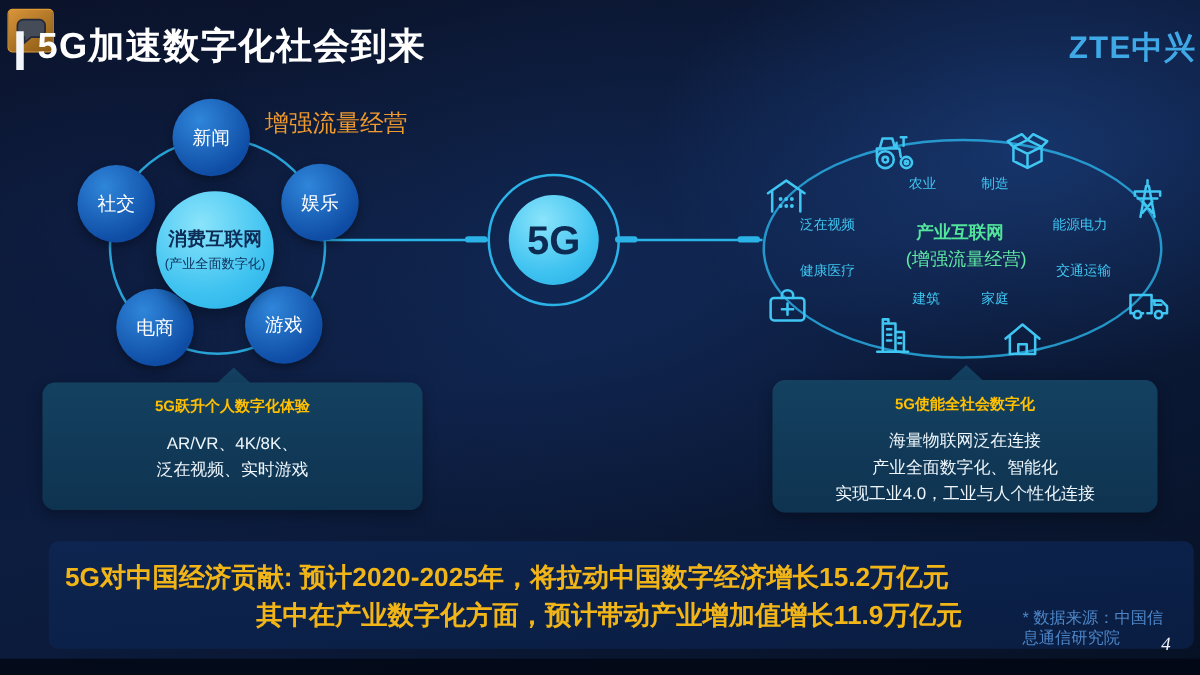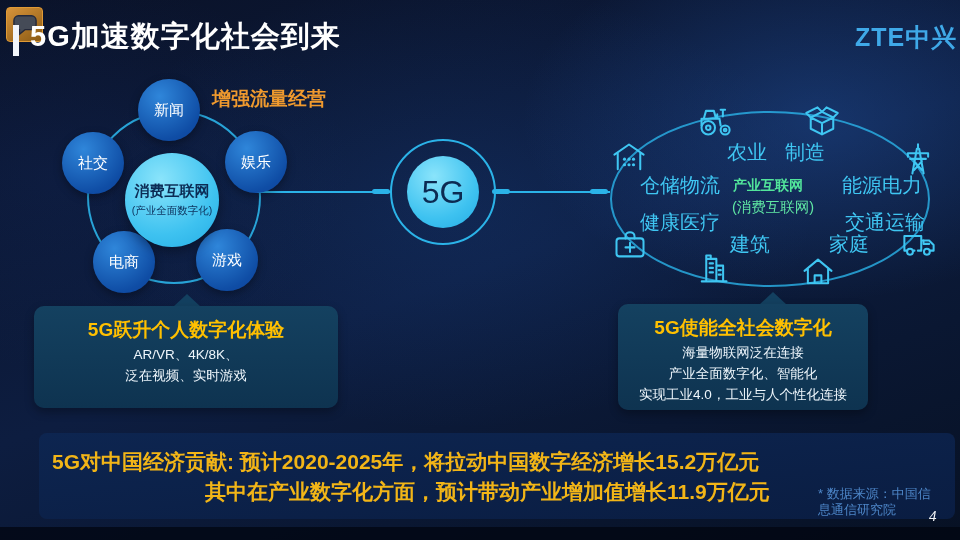--- a/index.html
+++ b/index.html
@@ -27,56 +27,56 @@
     background:radial-gradient(circle at 35% 28%,#2f86da,#0f4da5 72%,#0c409a);
     color:#fff;font-size:15px;box-shadow:0 3px 8px rgba(0,0,0,.35);}
   #sat-news{left:138px;top:79px;} #sat-social{left:62px;top:132px;} #sat-ent{left:225px;top:131px;}
   #sat-ecom{left:93px;top:231px;} #sat-game{left:196px;top:229px;}
   #consumer-circle{left:125px;top:153px;width:94px;height:94px;border-radius:50%;
     background:radial-gradient(circle at 38% 28%,#8ae4fb,#3ec2f0 62%,#23ace5);
     display:flex;flex-direction:column;align-items:center;justify-content:center;
     box-shadow:0 4px 12px rgba(0,0,0,.35);}
   #consumer-circle .t{font-size:15px;font-weight:bold;color:#0c2c55;}
   #consumer-circle .s{font-size:10.5px;color:#0e3560;margin-top:3px;}
-  #left-cluster-label{left:212px;top:86px;font-size:19px;font-weight:bold;color:#f09a2e;}
+  #left-cluster-label{left:212px;top:86px;font-size:19px;font-weight:normal;color:#f09a2e;}
   
   .conn{height:2px;background:#2bb3e8;top:191px;}
   #conn-left{left:256px;width:136px;}
   #conn-right{left:495px;width:115px;}
   .nub{height:5px;width:18px;border-radius:3px;background:#2bb3e8;top:189px;}
   #nub-a{left:372px;} #nub-b{left:492px;} #nub-c{left:590px;}
   #hub-ring{left:390px;top:139px;width:106px;height:106px;border:2.5px solid #2bb3e8;border-radius:50%;box-sizing:border-box;}
   #hub-core{left:407px;top:156px;width:72px;height:72px;border-radius:50%;
     background:radial-gradient(circle at 38% 28%,#8ae4fb,#3ec2f0 62%,#23ace5);
     display:flex;align-items:center;justify-content:center;
-    font-size:32px;font-weight:normal;color:#0c2a52;}
+    font-size:32px;font-weight:bold;color:#0c2a52;}
   
   #right-ellipse{left:610px;top:111px;width:316px;height:172px;border:2px solid rgba(43,179,232,.8);border-radius:50%;}
   #right-cluster-label{left:568px;top:86px;font-size:19px;font-weight:bold;color:#f09a2e;}
   #industry-title{left:700px;top:177px;width:136px;text-align:center;font-size:14px;font-weight:bold;color:#52e59b;}
   #industry-sub{left:700px;top:198px;width:146px;text-align:center;font-size:14.5px;color:#60e8a4;}
-  .rlabel{font-size:20px;color:#3fc6f2;}
+  .rlabel{font-size:11px;color:#3fc6f2;}
   #rl-0{left:727px;top:139px;} #rl-1{left:785px;top:139px;}
   #rl-2{left:640px;top:172px;} #rl-4{left:842px;top:172px;}
   #rl-3{left:640px;top:209px;} #rl-5{left:845px;top:209px;}
-  #rl-6{left:730px;top:231px;} #rl-7{left:829px;top:231px;text-align:right;}
+  #rl-6{left:730px;top:231px;} #rl-7{left:785px;top:231px;text-align:right;}
   .ricon{width:36px;height:36px;}
   .ricon svg{width:36px;height:36px;stroke:#3fc6f2;fill:none;stroke-width:1.8;stroke-linecap:round;stroke-linejoin:round;}
   #ic-tractor{left:697px;top:103px;} #ic-package{left:804px;top:104px;}
   #ic-warehouse{left:611px;top:140px;} #ic-tower{left:900px;top:142px;}
   #ic-medkit{left:612px;top:226px;} #ic-truck{left:901px;top:227px;}
   #ic-building{left:695px;top:251px;} #ic-house{left:800px;top:254px;}
   
   .panel{background:linear-gradient(180deg,#144160,#0e3350);border-radius:10px;
     box-shadow:0 4px 10px rgba(0,0,0,.3);}
   #panel-left{left:34px;top:306px;width:304px;height:102px;}
-  #panel-right{left:618px;top:304px;width:250px;height:106px;}
+  #panel-right{left:618px;top:304px;width:308px;height:106px;}
   .notch{width:0;height:0;border-left:14px solid transparent;border-right:14px solid transparent;border-bottom:13px solid #134060;}
   #notch-left{left:173px;top:294px;} #notch-right{left:759px;top:292px;}
-  .panel-title{position:absolute;left:0;right:0;top:11px;text-align:center;font-size:19px;font-weight:bold;color:#ffc000;}
+  .panel-title{position:absolute;left:0;right:0;top:11px;text-align:center;font-size:12px;font-weight:bold;color:#ffc000;}
   .panel-body{position:absolute;left:0;right:0;top:38px;text-align:center;font-size:13.5px;line-height:21px;color:#eef6fc;}
   
   #banner{left:39px;top:433px;width:916px;height:86px;border-radius:8px;
     background:linear-gradient(175deg,#0d2550,#0a1d42);}
   .banner-line{position:absolute;font-weight:bold;color:#f2b517;font-size:21px;}
   #banner-line1{left:13px;top:15px;}
   #banner-line2{left:166px;top:45px;}
   #footnote{left:818px;top:486px;width:124px;font-size:13px;line-height:16px;color:#4d86c8;}
   #page-number{left:929px;top:508px;font-size:15px;color:#f0f2f6;font-style:italic;font-family:"Liberation Serif","DejaVu Serif",serif;}
   #bottom-shade{left:0;top:527px;width:960px;height:13px;background:rgba(2,6,16,.75);}
@@ -111,25 +111,25 @@
   <div class="abs" id="consumer-circle">
     <div class="t">消费互联网</div>
     <div class="s">(产业全面数字化)</div>
   </div>
 
   <div class="abs" id="hub-ring"></div>
   <div class="abs" id="hub-core">5G</div>
 
   <div class="abs" id="right-ellipse"></div>
   <div class="abs" id="industry-title">产业互联网</div>
-  <div class="abs" id="industry-sub">(消费互联网)</div>
+  <div class="abs" id="industry-sub">(增强流量经营)</div>
 
   <div class="abs rlabel nowrap" id="rl-0">农业</div>
   <div class="abs rlabel nowrap" id="rl-1">制造</div>
-  <div class="abs rlabel nowrap" id="rl-2">仓储物流</div>
+  <div class="abs rlabel nowrap" id="rl-2">泛在视频</div>
   <div class="abs rlabel nowrap" id="rl-3">健康医疗</div>
   <div class="abs rlabel nowrap" id="rl-4">能源电力</div>
   <div class="abs rlabel nowrap" id="rl-5">交通运输</div>
   <div class="abs rlabel nowrap" id="rl-6">建筑</div>
   <div class="abs rlabel nowrap" id="rl-7">家庭</div>
 
   <div class="abs ricon" id="ic-tractor">
     <svg viewBox="0 0 32 32">
         <circle cx="10" cy="22" r="6"></circle>
         <circle cx="10" cy="22" r="2"></circle>

